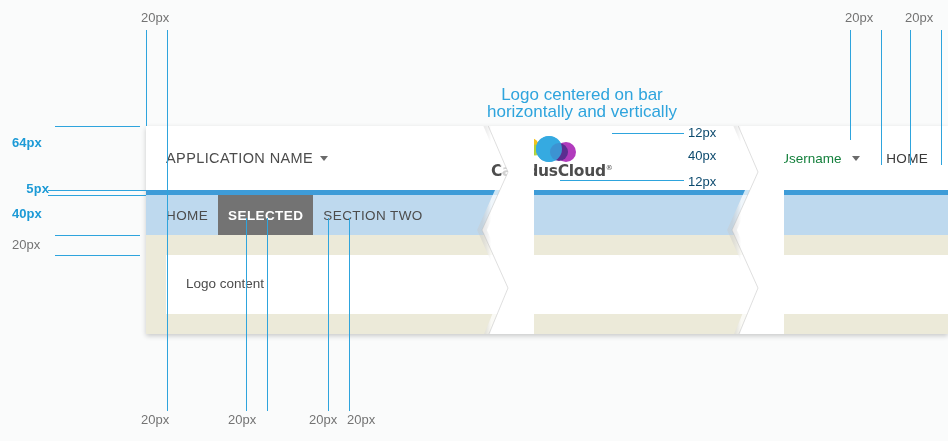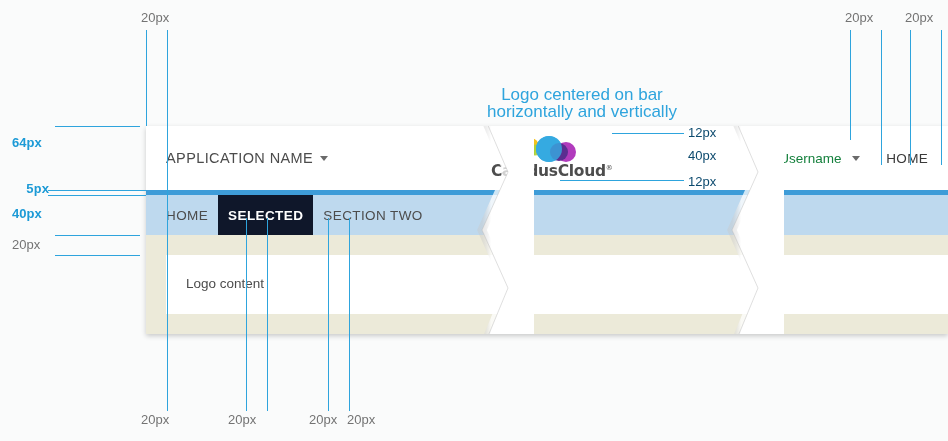--- a/index.html
+++ b/index.html
@@ -79,21 +79,21 @@
   .navbar{
     position:absolute;left:0;top:69px;width:100%;height:40px;
     background:#bed9ee;display:flex;align-items:stretch;
   }
   .tab{
     display:flex;align-items:center;justify-content:center;
     color:#4c4c4c;font-size:13.5px;letter-spacing:.4px;
     padding:0 10px;
   }
   .tab.first{padding-left:20px;}
-  .tab.selected{background:#0f172a;color:#ffffff;font-weight:bold;}
+  .tab.selected{background:#737373;color:#ffffff;font-weight:bold;}
   .content-bg{
     position:absolute;left:0;top:109px;width:100%;height:99px;background:#ecead9;
   }
   .content-card{
     position:absolute;left:20px;top:129px;right:0;height:59px;background:#ffffff;
   }
   .content-text{
     position:absolute;left:40px;top:150px;color:#4c4c4c;font-size:13.5px;
   }
 

